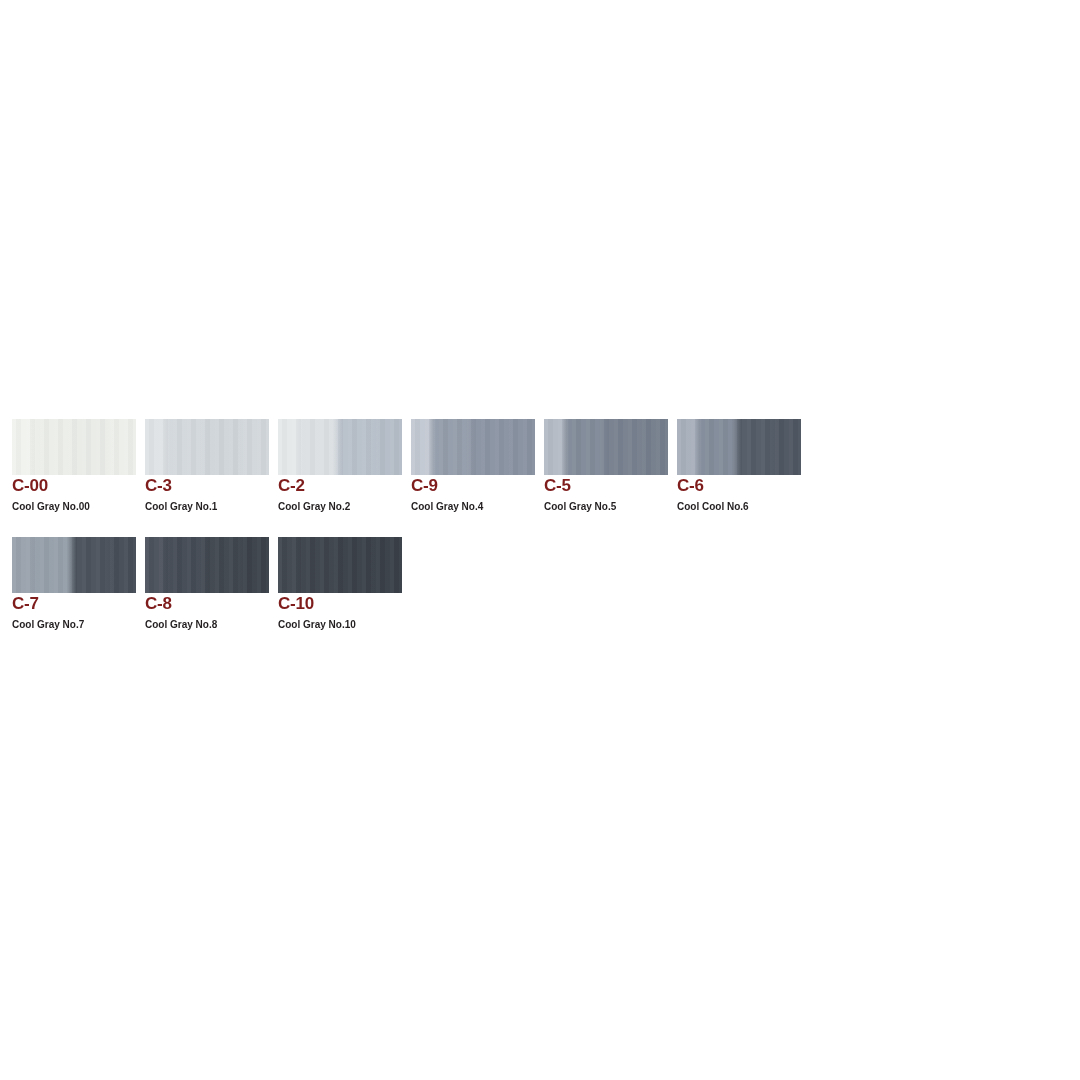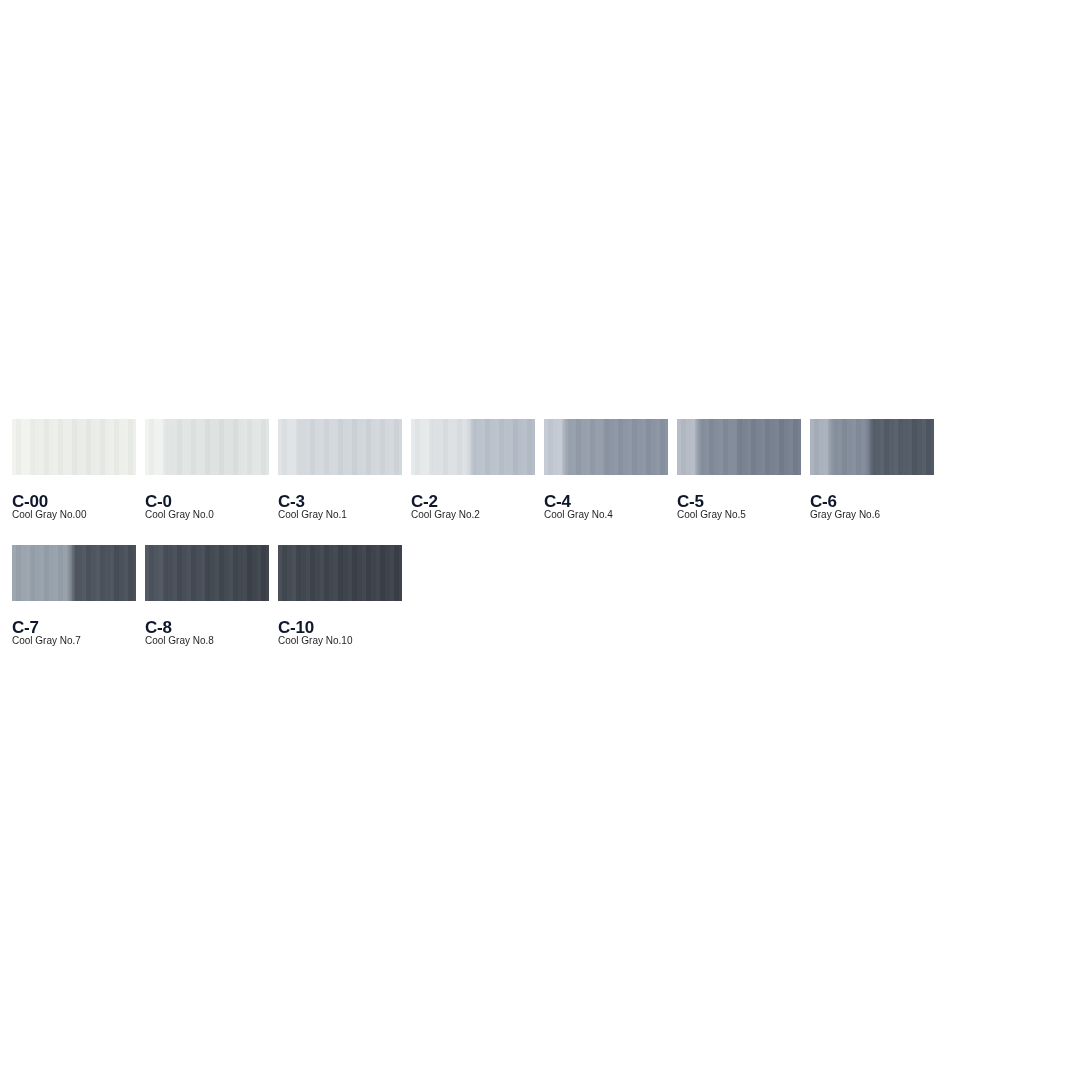--- a/index.html
+++ b/index.html
@@ -68,75 +68,71 @@
       rgba(0,0,0,0.022) 9px,
       rgba(255,255,255,0.02) 9px,
       rgba(255,255,255,0.02) 14px
     );
     pointer-events: none;
   }
 
   .swatch-code {
     font-size: 17px;
     font-weight: bold;
-    color: #0f172a;
+    color: #7f1d1d;
     letter-spacing: -0.2px;
-    margin-top: 18px;
+    margin-top: 2px;
     line-height: 1;
     white-space: nowrap;
   }
 
   .swatch-name {
     font-size: 10px;
-    font-weight: normal;
+    font-weight: bold;
     color: #231f20;
+    margin-top: 8px;
     line-height: 1;
     white-space: nowrap;
   }
 </style>
 </head>
 <body>
 
 <div id="chart-root">
   <div class="swatch-grid">
     <div class="swatch-row" id="row-1">
         <div class="swatch-cell">
           <div class="swatch-chip" style="background: linear-gradient(to right, rgb(241, 243, 239) 0%, rgb(241, 243, 239) 14%, rgb(236, 238, 233) 20%, rgb(236, 238, 233) 44%, rgb(234, 236, 232) 52%, rgb(234, 236, 232) 74%, rgb(237, 239, 235) 82%, rgb(237, 239, 235) 100%);"></div>
           <div class="swatch-code">C-00</div>
           <div class="swatch-name">Cool Gray No.00</div>
         </div>
         <div class="swatch-cell">
-          <div class="swatch-chip" style="background: linear-gradient(to right, rgb(239, 242, 239) 0%, rgb(239, 242, 239) 14%, rgb(224, 228, 227) 20%, rgb(224, 228, 227) 44%, rgb(221, 226, 225) 52%, rgb(221, 226, 225) 74%, rgb(225, 229, 228) 82%, rgb(225, 229, 228) 100%);"></div>
-          <div class="swatch-code">C-0</div>
-          <div class="swatch-name">Cool Gray No.0</div>
-        </div>
-        <div class="swatch-cell">
           <div class="swatch-chip" style="background: linear-gradient(to right, rgb(223, 227, 229) 0%, rgb(223, 227, 229) 14%, rgb(211, 216, 220) 20%, rgb(211, 216, 220) 44%, rgb(207, 213, 217) 52%, rgb(207, 213, 217) 74%, rgb(210, 215, 219) 82%, rgb(210, 215, 219) 100%);"></div>
           <div class="swatch-code">C-3</div>
           <div class="swatch-name">Cool Gray No.1</div>
         </div>
         <div class="swatch-cell">
           <div class="swatch-chip" style="background: linear-gradient(to right, rgb(230, 233, 234) 0%, rgb(230, 233, 234) 14%, rgb(220, 224, 227) 20%, rgb(220, 224, 227) 44%, rgb(185, 193, 203) 52%, rgb(185, 193, 203) 74%, rgb(181, 189, 200) 82%, rgb(181, 189, 200) 100%);"></div>
           <div class="swatch-code">C-2</div>
           <div class="swatch-name">Cool Gray No.2</div>
         </div>
         <div class="swatch-cell">
           <div class="swatch-chip" style="background: linear-gradient(to right, rgb(195, 201, 210) 0%, rgb(195, 201, 210) 14%, rgb(148, 157, 171) 20%, rgb(148, 157, 171) 44%, rgb(139, 148, 163) 52%, rgb(139, 148, 163) 74%, rgb(137, 146, 161) 82%, rgb(137, 146, 161) 100%);"></div>
-          <div class="swatch-code">C-4</div>
+          <div class="swatch-code">C-9</div>
           <div class="swatch-name">Cool Gray No.4</div>
         </div>
         <div class="swatch-cell">
           <div class="swatch-chip" style="background: linear-gradient(to right, rgb(180, 187, 197) 0%, rgb(180, 187, 197) 14%, rgb(130, 139, 153) 20%, rgb(130, 139, 153) 44%, rgb(120, 129, 143) 52%, rgb(120, 129, 143) 74%, rgb(117, 126, 140) 82%, rgb(117, 126, 140) 100%);"></div>
           <div class="swatch-code">C-5</div>
           <div class="swatch-name">Cool Gray No.5</div>
         </div>
         <div class="swatch-cell">
           <div class="swatch-chip" style="background: linear-gradient(to right, rgb(168, 176, 188) 0%, rgb(168, 176, 188) 14%, rgb(131, 140, 154) 20%, rgb(131, 140, 154) 44%, rgb(84, 92, 104) 52%, rgb(84, 92, 104) 74%, rgb(79, 87, 98) 82%, rgb(79, 87, 98) 100%);"></div>
           <div class="swatch-code">C-6</div>
-          <div class="swatch-name">Gray Gray No.6</div>
+          <div class="swatch-name">Cool Cool No.6</div>
         </div>
       </div>
     <div class="swatch-row" id="row-2">
         <div class="swatch-cell">
           <div class="swatch-chip" style="background: linear-gradient(to right, rgb(154, 163, 173) 0%, rgb(154, 163, 173) 14%, rgb(150, 160, 170) 20%, rgb(150, 160, 170) 44%, rgb(76, 83, 93) 52%, rgb(76, 83, 93) 74%, rgb(71, 78, 88) 82%, rgb(71, 78, 88) 100%);"></div>
           <div class="swatch-code">C-7</div>
           <div class="swatch-name">Cool Gray No.7</div>
         </div>
         <div class="swatch-cell">
           <div class="swatch-chip" style="background: linear-gradient(to right, rgb(77, 83, 93) 0%, rgb(77, 83, 93) 14%, rgb(69, 75, 85) 20%, rgb(69, 75, 85) 44%, rgb(65, 71, 79) 52%, rgb(65, 71, 79) 74%, rgb(60, 66, 74) 82%, rgb(60, 66, 74) 100%);"></div>

